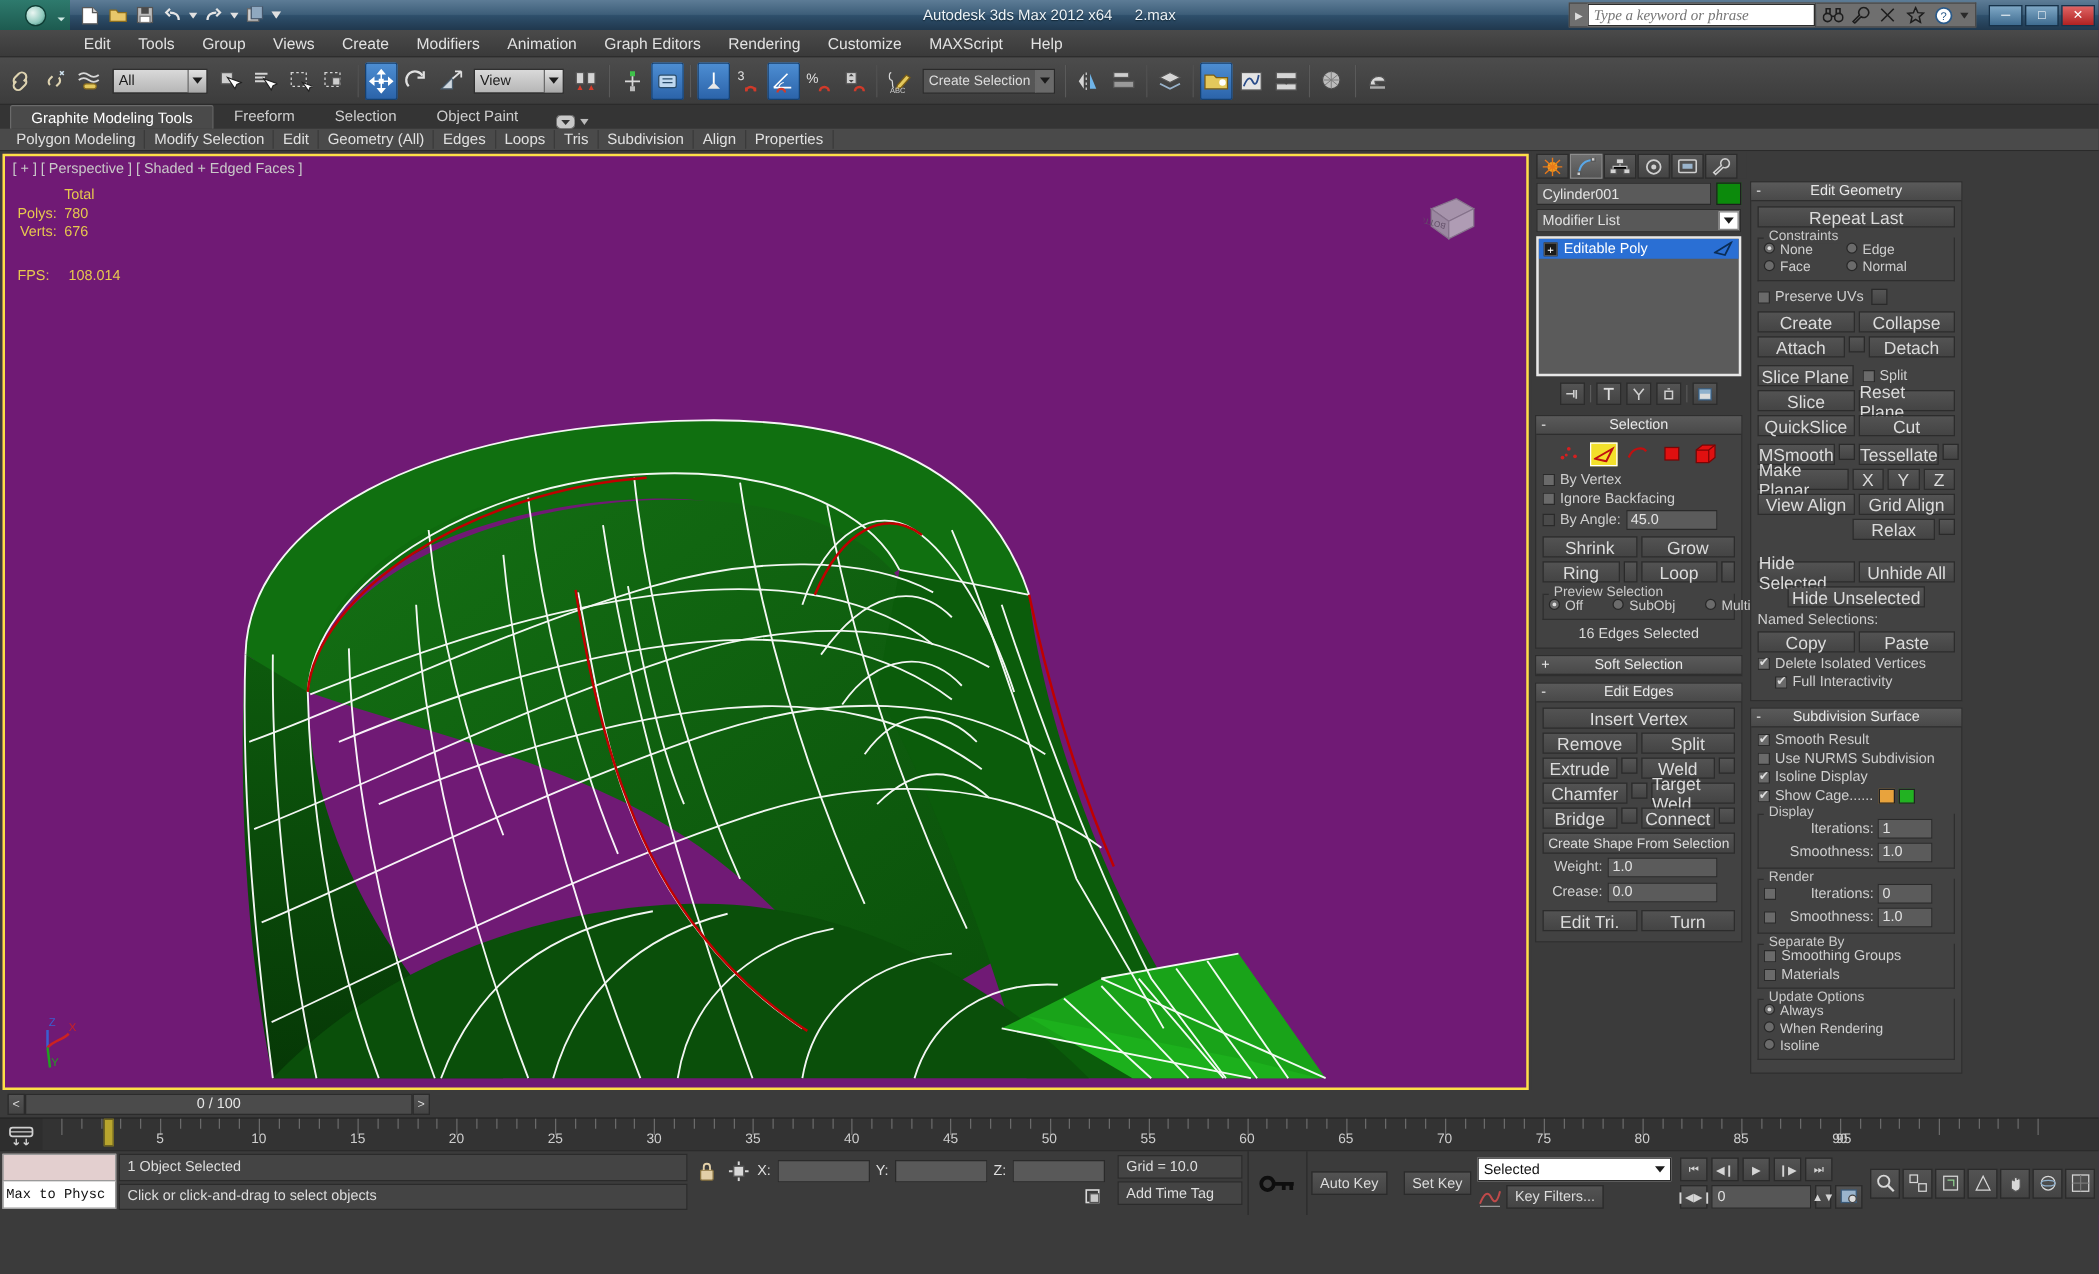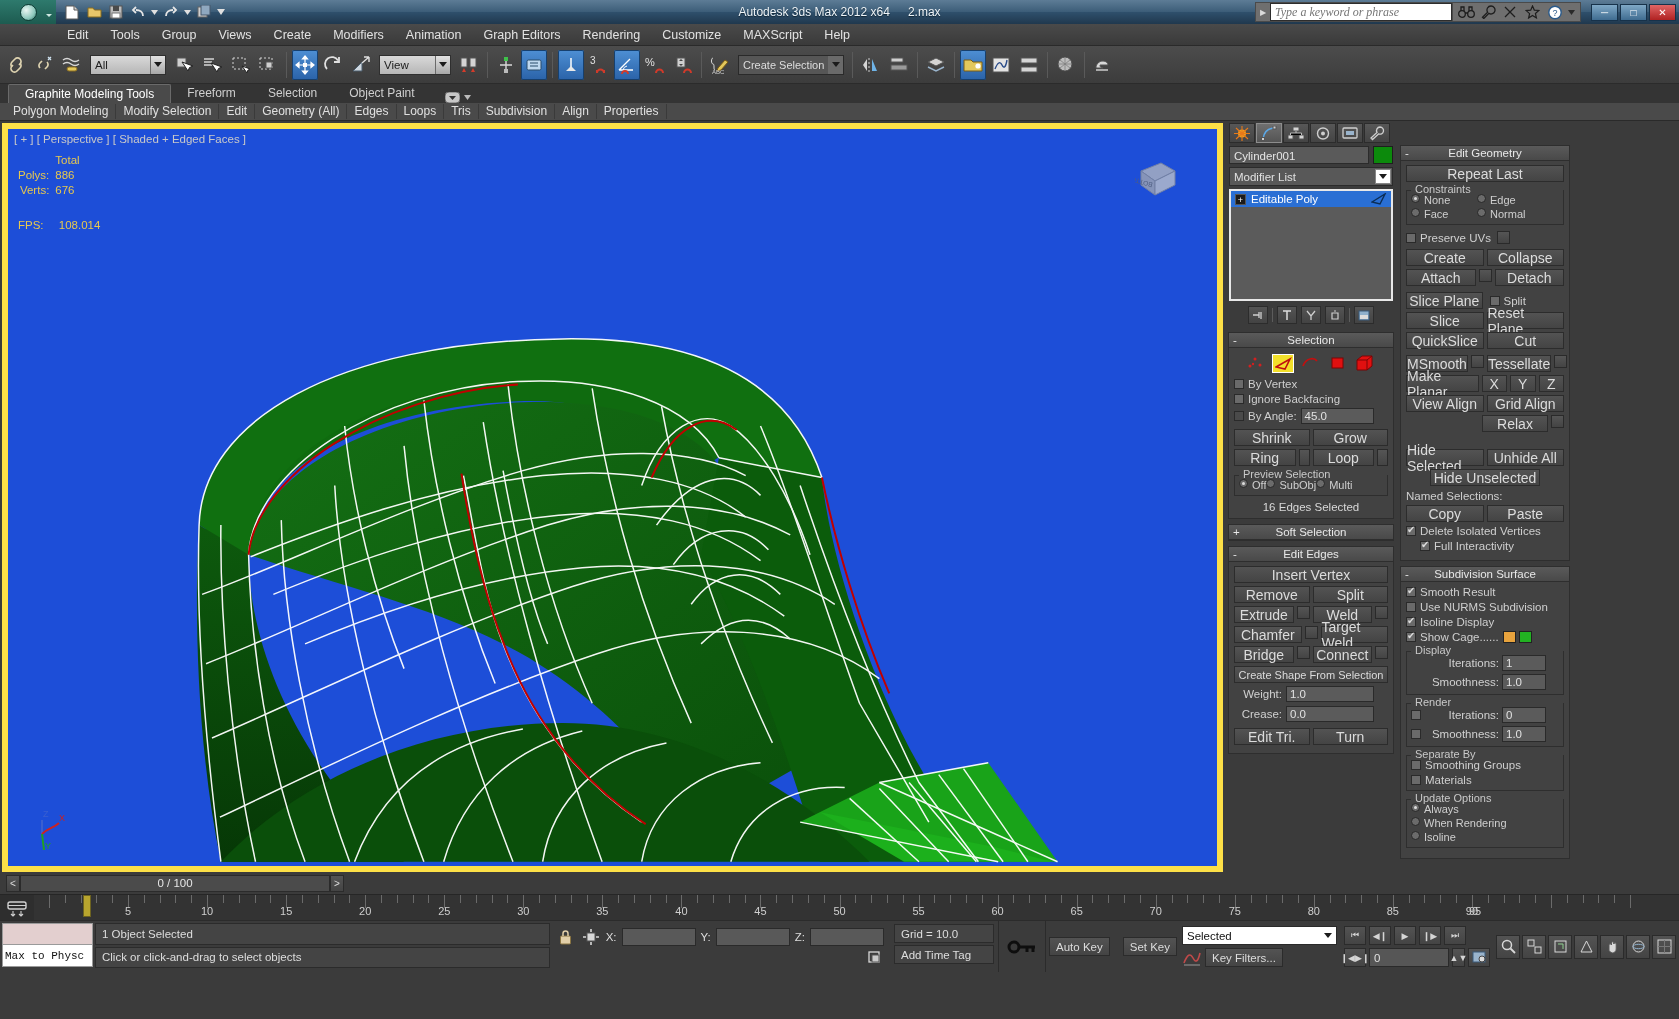--- a/index.html
+++ b/index.html
@@ -70,21 +70,21 @@
   #ribbon{background:#3d3d3d;border-bottom:1px solid #2a2a2a;}
   #ribtabs{height:19px;display:flex;align-items:flex-end;padding-left:8px;gap:0;background:#343434;}
   .rtab{padding:2px 16px 2px 16px;font-size:12px;color:#cfcfcf;height:19px;line-height:15px;}
   .rtab.active{background:#4a4a4a;color:#fff;border:1px solid #6a6a6a;border-bottom:none;border-radius:2px 2px 0 0;}
   #ribpanels{height:17px;display:flex;align-items:center;background:#4a4a4a;padding-left:6px;}
   .rpanel{font-size:12px;color:#e0e0e0;padding:0 7px;border-right:1px solid #3a3a3a;line-height:15px;}
   
   #workspace{display:flex;height:751px;background:#3b3b3b;}
   
   #viewportwrap{width:1225px;padding:2px 2px 0 2px;}
-  #viewport{width:100%;height:100%;position:relative;background:#1d4ed8;border:6px solid #fde047;overflow:hidden;}
+  #viewport{width:100%;height:100%;position:relative;background:#701a75;border:2px solid #fde047;overflow:hidden;}
   #vplabel{position:absolute;left:6px;top:4px;color:#c9c9c9;font-size:11.5px;}
   #vpstats{position:absolute;left:10px;top:24px;color:#e7c84e;font-size:11.5px;line-height:15px;}
   #vpstats table{border-collapse:collapse;}
   #vpstats td{padding:0 6px 0 0;}
   #vpstats td.lbl{text-align:right;}
   #vpfps{position:absolute;left:10px;top:90px;color:#e7c84e;font-size:11.5px;}
   #viewcube{position:absolute;right:38px;top:28px;width:44px;height:44px;opacity:.75;}
   #axistripod{position:absolute;left:20px;bottom:10px;width:50px;height:50px;}
   #mesh{position:absolute;inset:0;}
   
@@ -643,21 +643,21 @@
       <div id="vplabel">[ + ] [ Perspective ] [ Shaded + Edged Faces ]</div>
       <div id="vpstats">
         <table>
           <tbody>
               <tr>
                 <td class="lbl"></td>
                 <td>Total</td>
               </tr>
           <tr>
                 <td class="lbl">Polys:</td>
-              <td>886</td>
+              <td>780</td>
               </tr>
           <tr>
                 <td class="lbl">Verts:</td>
               <td>676</td>
               </tr>
         </tbody>
           </table>
       </div>
       <div id="vpfps">
         <span>FPS:</span>
@@ -838,21 +838,21 @@
             <div class="btn">Grow</div>
           </div>
           <div class="row">
             <div class="btn">Ring</div>
             <div class="sqbtn" style="width:11px;height:17px"></div>
             <div class="btn">Loop</div>
             <div class="sqbtn" style="width:11px;height:17px"></div>
           </div>
           <div class="group" style="margin-top:9px">
             <span class="gt">Preview Selection</span>
-            <div style="display:flex;gap:0;align-items:center">
+            <div style="display:flex;gap:24px;align-items:center">
               <span class="radrow">
                   <span class="rad on"></span>
                   <span>Off</span>
                 </span>
               <span class="radrow">
                   <span class="rad"></span>
                   <span>SubObj</span>
                 </span>
               <span class="radrow">
                   <span class="rad"></span>

